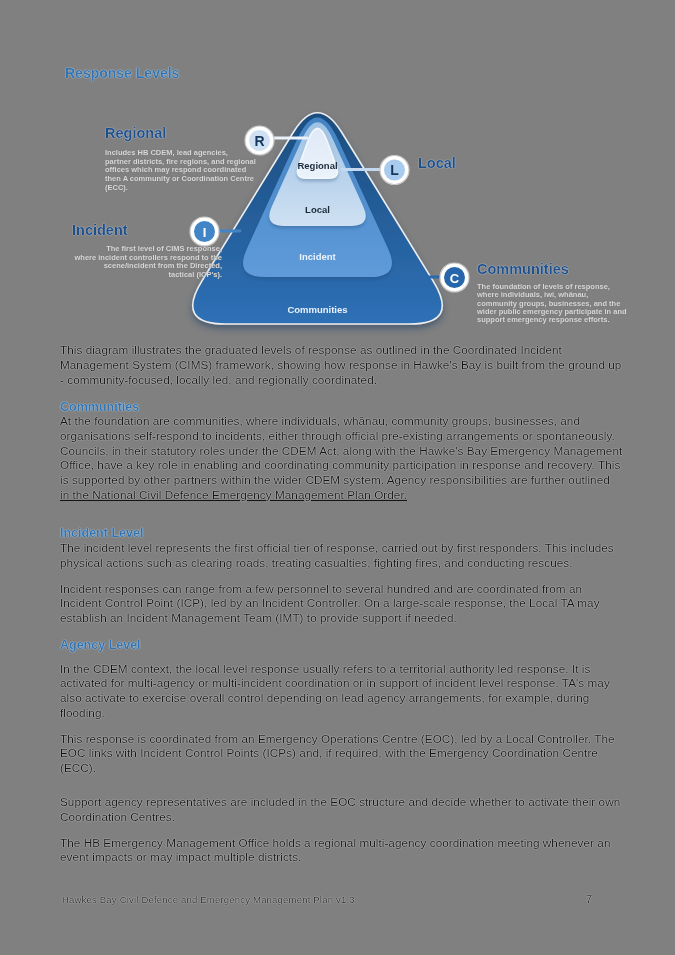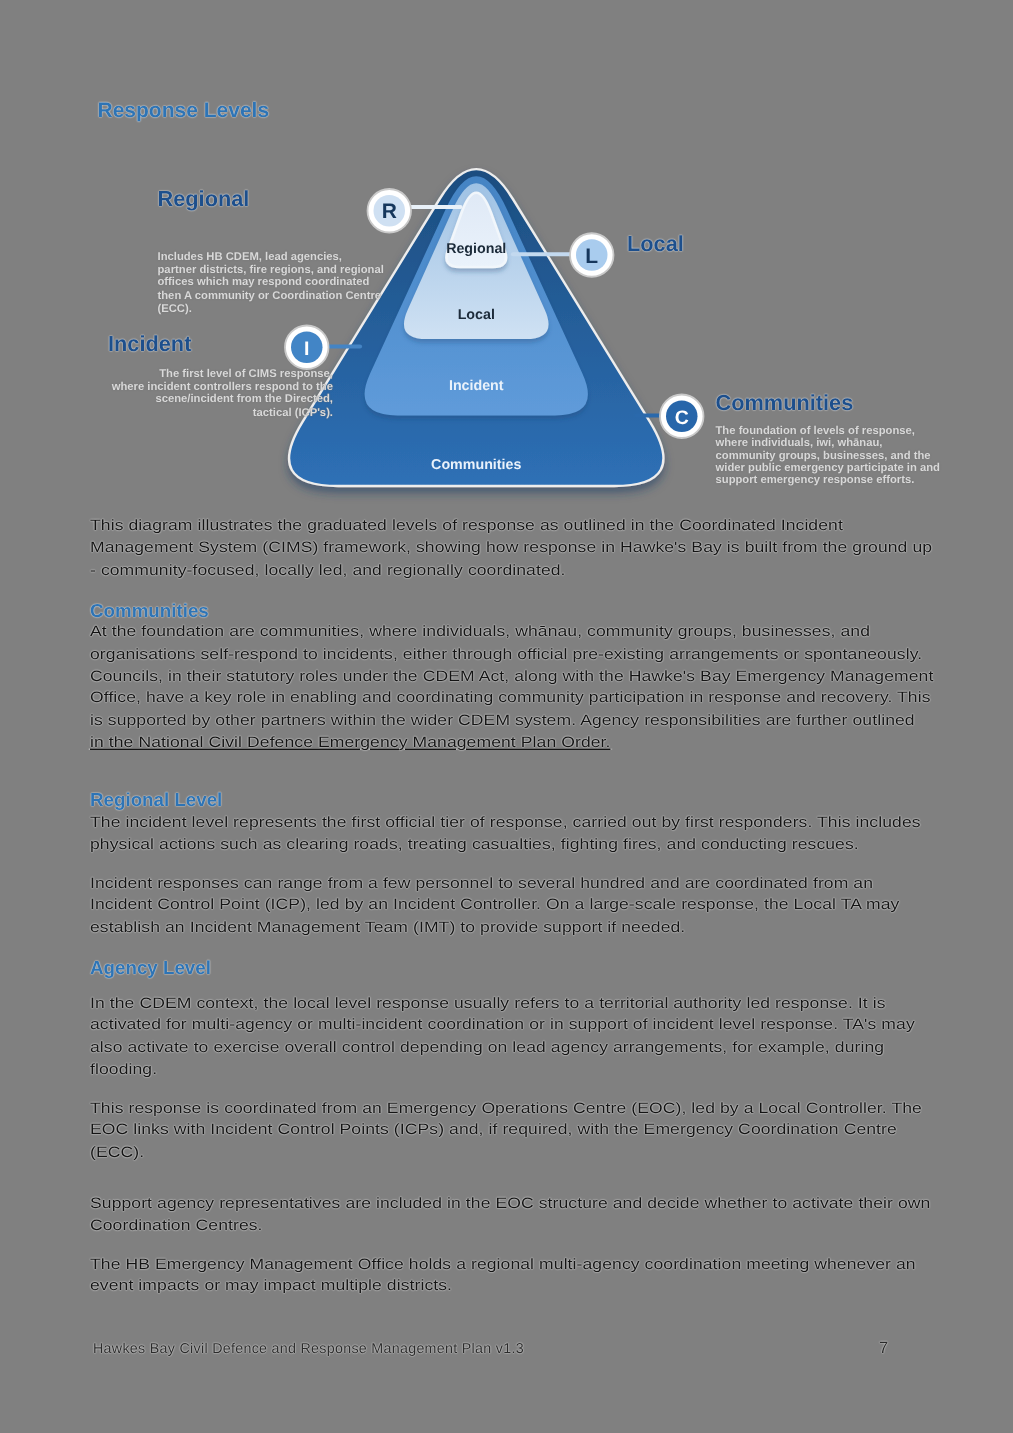--- a/index.html
+++ b/index.html
@@ -77,21 +77,21 @@
       <text x="454.5" y="282.5" text-anchor="middle" font-size="13" font-weight="bold" fill="#ffffff">C</text>
     </g>
 
     <text x="317.5" y="168.5" text-anchor="middle" font-size="9.5" font-weight="bold" fill="#1c2b3a">Regional</text>
     <text x="317.5" y="212.5" text-anchor="middle" font-size="9.5" font-weight="bold" fill="#1c2b3a">Local</text>
     <text x="317.5" y="260" text-anchor="middle" font-size="9.5" font-weight="bold" fill="#eaf2fb">Incident</text>
     <text x="317.5" y="312.5" text-anchor="middle" font-size="9.5" font-weight="bold" fill="#eaf2fb">Communities</text>
   </svg>
 
   <div class="abs halo dlabel" style="left:105px;top:125px;">Regional</div>
-  <div class="abs dtiny" style="left:105px;top:167px;width:160px;">Includes HB CDEM, lead agencies,<br>partner districts, fire regions, and regional<br>offices which may respond coordinated<br>then A community or Coordination Centre<br>(ECC).</div>
+  <div class="abs dtiny" style="left:105px;top:149px;width:160px;">Includes HB CDEM, lead agencies,<br>partner districts, fire regions, and regional<br>offices which may respond coordinated<br>then A community or Coordination Centre<br>(ECC).</div>
 
   <div class="abs halo dlabel" style="left:72px;top:221.5px;">Incident</div>
   <div class="abs dtiny" style="left:72px;top:245px;width:150px;line-height:8.5px;text-align:right;">The first level of CIMS response,<br>where incident controllers respond to the<br>scene/incident from the Directed,<br>tactical (ICP's).</div>
 
   <div class="abs halo dlabel" style="left:418px;top:155px;">Local</div>
 
   <div class="abs halo dlabel" style="left:477px;top:260.5px;">Communities</div>
   <div class="abs dtiny" style="left:477px;top:283px;width:150px;line-height:8.3px;">The foundation of levels of response,<br>where individuals, iwi, whānau,<br>community groups, businesses, and the<br>wider public emergency participate in and<br>support emergency response efforts.</div>
 
   <div class="abs body-txt halo" style="left:60px;top:344px;width:565px;">
@@ -103,21 +103,21 @@
   <div class="abs halo h-blue" style="left:60px;top:400px;font-size:12.5px;">Communities</div>
   <div class="abs body-txt halo" style="left:60px;top:415px;width:565px;">
     At the foundation are communities, where individuals, whānau, community groups, businesses, and<br>
     organisations self-respond to incidents, either through official pre-existing arrangements or spontaneously.<br>
     Councils, in their statutory roles under the CDEM Act, along with the Hawke's Bay Emergency Management<br>
     Office, have a key role in enabling and coordinating community participation in response and recovery. This<br>
     is supported by other partners within the wider CDEM system. Agency responsibilities are further outlined<br>
     <span style="text-decoration:underline;">in the National Civil Defence Emergency Management Plan Order.</span>
   </div>
 
-  <div class="abs halo h-blue" style="left:60px;top:526px;font-size:12.5px;">Regional Level</div>
+  <div class="abs halo h-blue" style="left:60px;top:526px;font-size:12.5px;">Incident Level</div>
   <div class="abs body-txt halo" style="left:60px;top:542px;width:565px;">
     The incident level represents the first official tier of response, carried out by first responders. This includes<br>
     physical actions such as clearing roads, treating casualties, fighting fires, and conducting rescues.
   </div>
   <div class="abs body-txt halo" style="left:60px;top:582.5px;width:565px;">
     Incident responses can range from a few personnel to several hundred and are coordinated from an<br>
     Incident Control Point (ICP), led by an Incident Controller. On a large-scale response, the Local TA may<br>
     establish an Incident Management Team (IMT) to provide support if needed.
   </div>
 
@@ -135,16 +135,16 @@
   </div>
   <div class="abs body-txt halo" style="left:60px;top:796px;width:565px;">
     Support agency representatives are included in the EOC structure and decide whether to activate their own<br>
     Coordination Centres.
   </div>
   <div class="abs body-txt halo" style="left:60px;top:836.5px;width:565px;">
     The HB Emergency Management Office holds a regional multi-agency coordination meeting whenever an<br>
     event impacts or may impact multiple districts.
   </div>
 
-  <div class="abs halo" style="left:62px;top:893.5px;font-size:9.5px;letter-spacing:0.2px;color:#2b2b2b;">Hawkes Bay Civil Defence and Response Management Plan v1.3</div>
+  <div class="abs halo" style="left:62px;top:893.5px;font-size:9.5px;letter-spacing:0.2px;color:#2b2b2b;">Hawkes Bay Civil Defence and Emergency Management Plan v1.3</div>
   <div class="abs halo" style="left:586px;top:893px;font-size:11px;color:#2b2b2b;">7</div>
 
 </div>
 
 </body></html>

